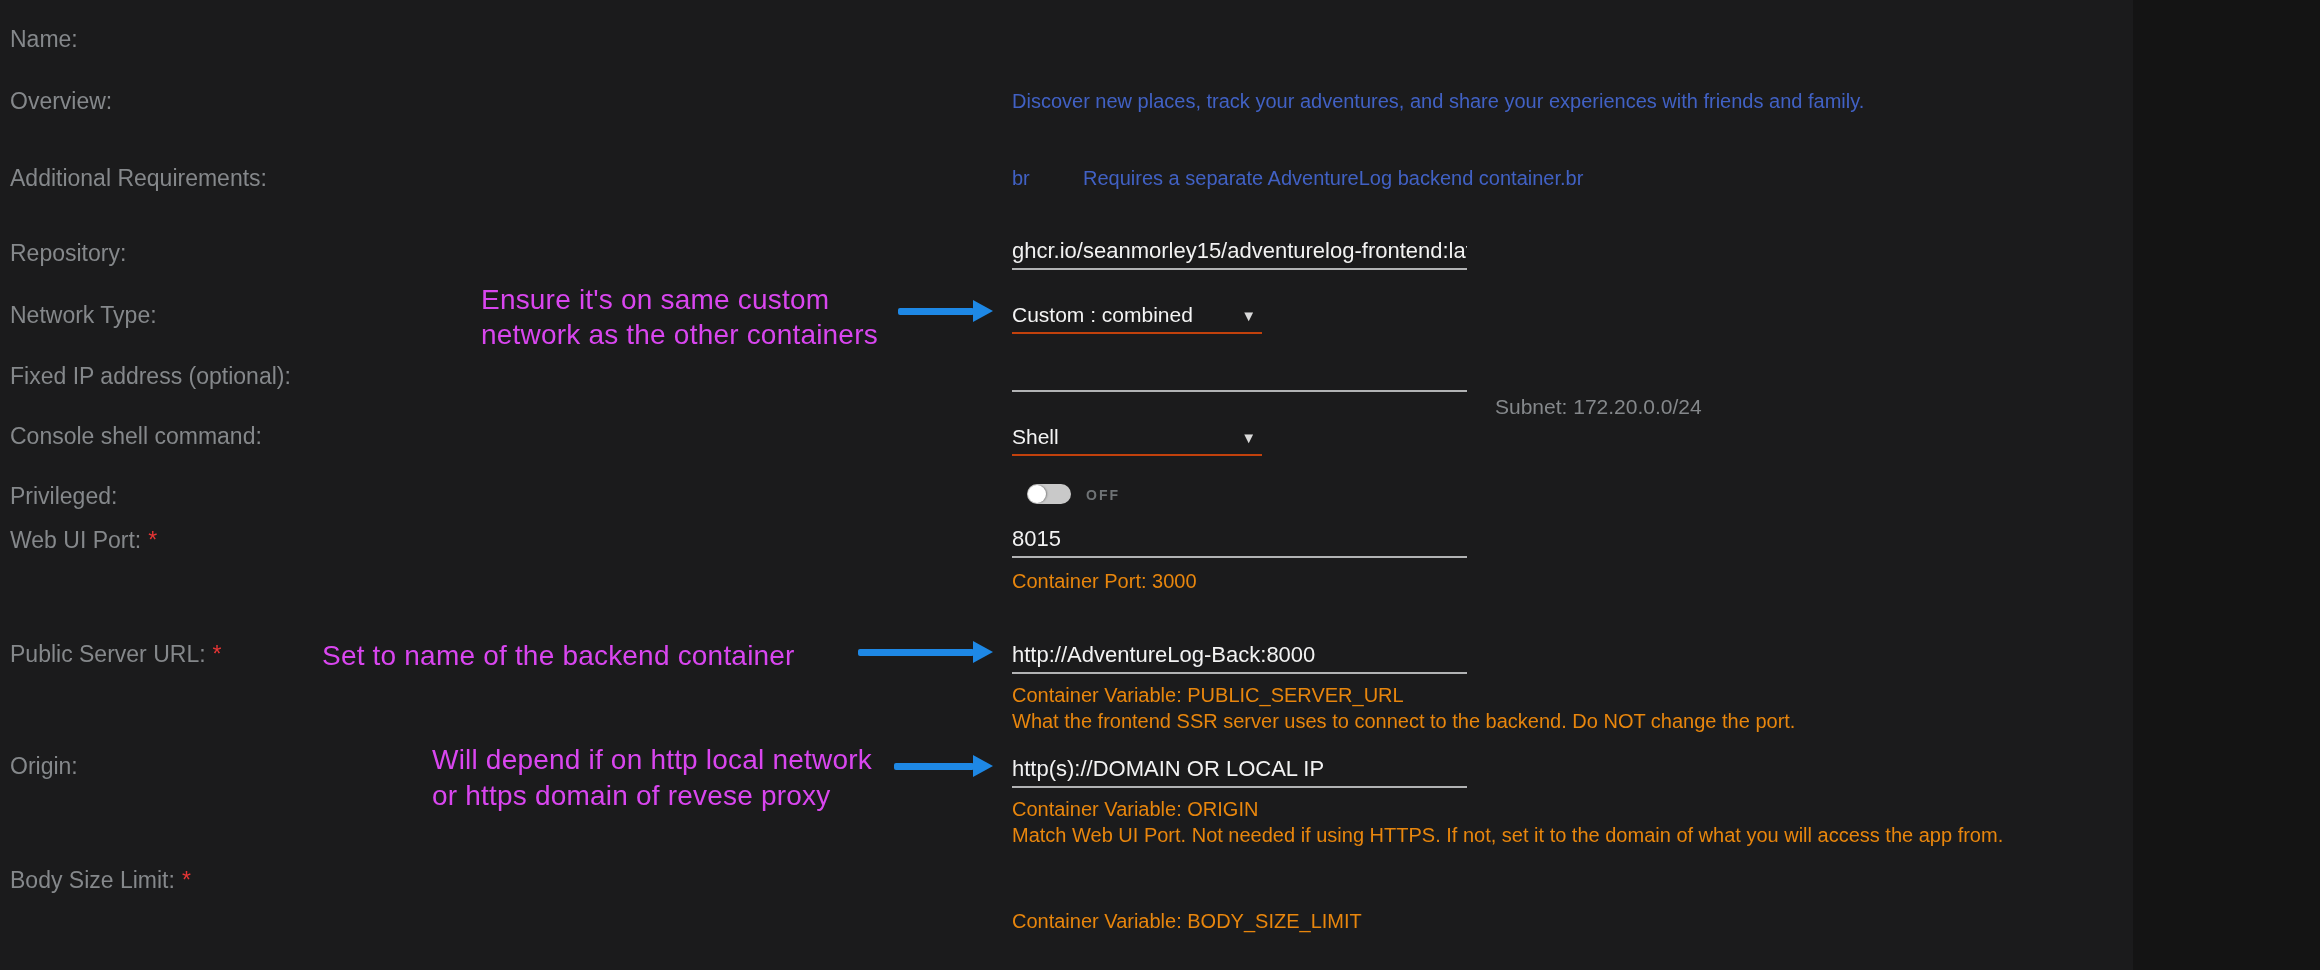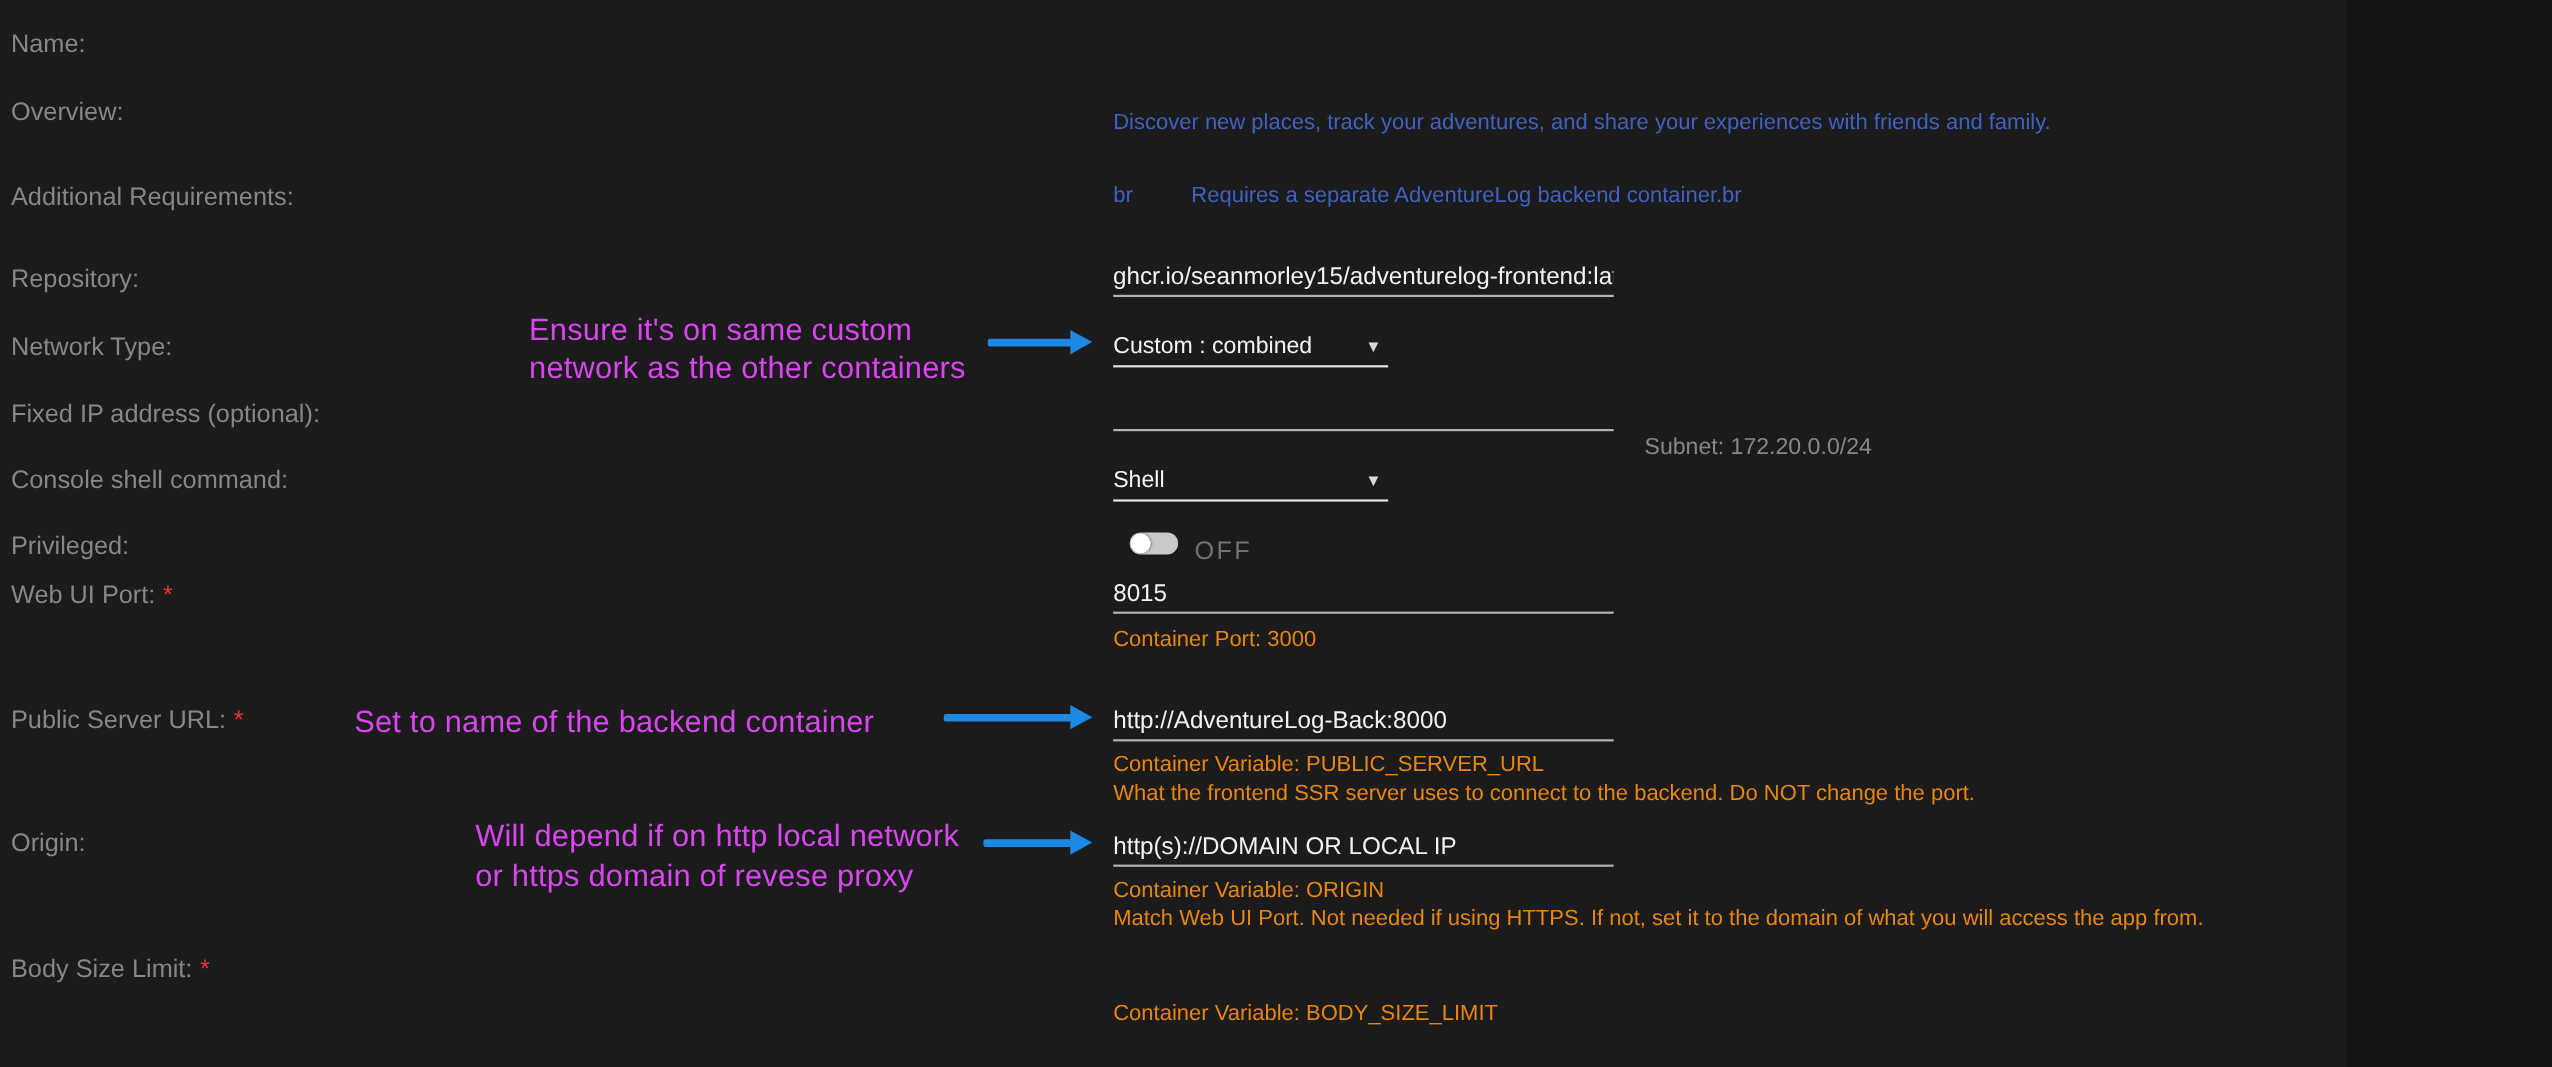--- a/index.html
+++ b/index.html
@@ -12,21 +12,21 @@
   }
   .req{color:#e53535;font-size:23px;margin-left:7px;}
   .tin{
     position:absolute;left:1012px;width:455px;height:34px;
     background:transparent;border:none;border-bottom:2px solid #b2b3b4;
     color:#f2f2f2;font-size:22px;font-family:"Liberation Sans","DejaVu Sans",sans-serif;
     padding:0;outline:none;white-space:nowrap;overflow:hidden;
   }
   .select{
     position:absolute;left:1012px;width:250px;height:34px;
-    border-bottom:2px solid #e5e5e5;color:#f4f4f4;font-size:21px;
+    border-bottom:2px solid #c2410c;color:#f4f4f4;font-size:21px;
     display:flex;align-items:center;justify-content:space-between;cursor:pointer;
   }
   .select .caret{font-size:15px;color:#d9d9d9;padding-right:6px;}
   .bluetext{
     position:absolute;color:#4161c4;font-size:20px;white-space:nowrap;
   }
   .orange{
     position:absolute;left:1012px;color:#e8860d;font-size:20px;white-space:nowrap;
   }
   .note{
@@ -45,33 +45,33 @@
   }
   .toggle{
     position:absolute;left:1027px;top:484px;width:44px;height:20px;border-radius:11px;
     background:#c9c9c9;cursor:pointer;
   }
   .toggle .knob{
     position:absolute;left:1px;top:1px;width:18px;height:18px;border-radius:50%;
     background:#ffffff;box-shadow:1px 0 2px rgba(0,0,0,.35);
   }
   .offlbl{
-    position:absolute;left:1086px;top:487px;color:#6f7376;font-size:23px;
-    letter-spacing:2px;font-weight:normal;
+    position:absolute;left:1086px;top:487px;color:#6f7376;font-size:14px;
+    letter-spacing:2px;font-weight:bold;
   }
 </style>
 </head>
 <body>
 
 <div id="screen">
 
   <span class="lbl" style="top:26px">Name:</span>
 
   <span class="lbl" style="top:88px">Overview:</span>
-  <span class="bluetext" style="left:1012px;top:100px">Discover new places, track your adventures, and share your experiences with friends and family.</span>
+  <span class="bluetext" style="left:1012px;top:90px">Discover new places, track your adventures, and share your experiences with friends and family.</span>
 
   <span class="lbl" style="top:165px">Additional Requirements:</span>
   <span class="bluetext" style="left:1012px;top:167px">br</span>
   <span class="bluetext" style="left:1083px;top:167px">Requires a separate AdventureLog backend container.br</span>
 
   <span class="lbl" style="top:240px">Repository:</span>
   <input class="tin" style="top: 234px;" value="ghcr.io/seanmorley15/adventurelog-frontend:latest">
 
   <span class="lbl" style="top:302px">Network Type:</span>
   <span class="ann" style="left:481px;top:284px">Ensure it's on same custom</span>

